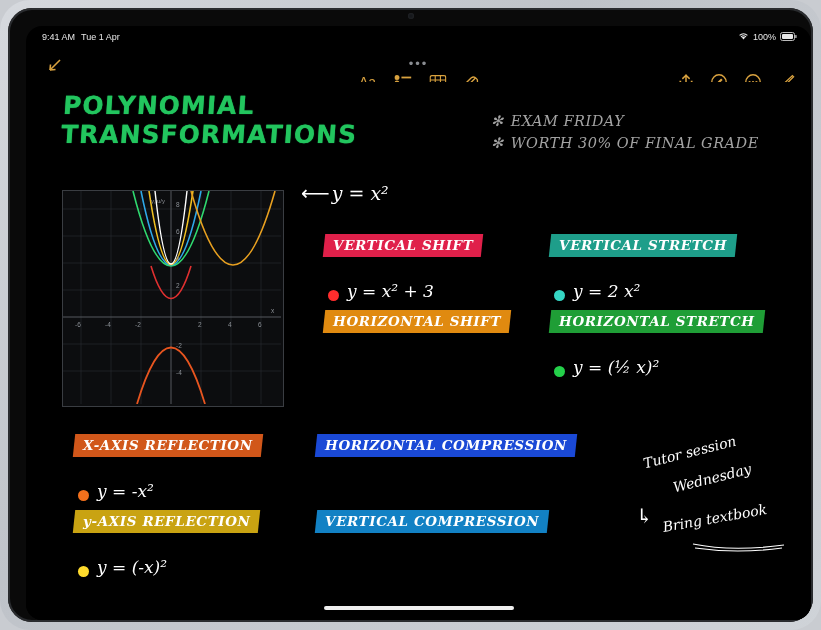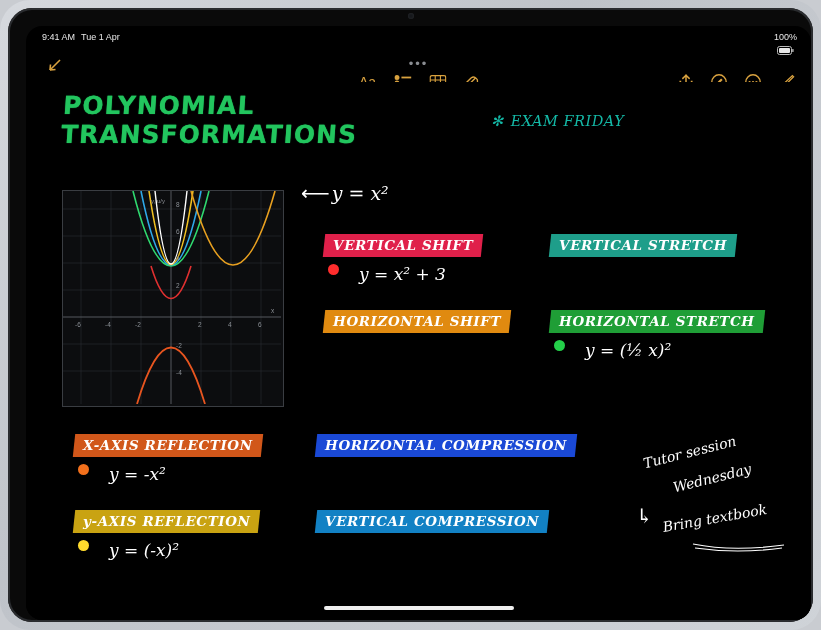--- a/index.html
+++ b/index.html
@@ -58,23 +58,22 @@
     display: flex;
     gap: 6px;
     align-items: center;
     white-space: nowrap;
   }
   #status-right {
     position: absolute;
     right: 14px;
     display: flex;
     gap: 4px;
-    align-items: center;
-    white-space: nowrap;
-    flex-direction: column;
+    align-items: flex-start;
+    white-space: nowrap;
   }
   .wifi-glyph { font-size: 9px; }
 
   #camera-dot {
     position: absolute;
     left: 50%;
     transform: translateX(-50%);
     top: 5px;
     width: 6px; height: 6px;
     border-radius: 50%;
@@ -162,21 +161,21 @@
     transform: skewX(-4deg);
     text-shadow: 0 0 1px #16a34a;
   }
   #title .l2 { display: block; }
 
   
   #exam-note {
     position: absolute;
     left: 465px;
     top: 28px;
-    color: #14b8a6;
+    color: #a3a3a3;
     font-family: "DejaVu Serif", serif;
     font-style: italic;
     font-size: 14.5px;
     line-height: 1.55;
     letter-spacing: 0.5px;
     white-space: nowrap;
   }
   #exam-note .star { margin-right: 7px; }
 
   
@@ -222,24 +221,24 @@
     font-style: italic;
     font-weight: bold;
     font-size: 13.5px;
     letter-spacing: 0.6px;
     color: #ffffff;
     white-space: nowrap;
     transform: skewX(-6deg);
   }
   .hl span { display: inline-block; transform: skewX(6deg); }
   .eqrow {
-    margin-top: 7px;
-    display: flex;
-    align-items: flex-start;
-    gap: 20px;
+    margin-top: 24px;
+    display: flex;
+    align-items: flex-end;
+    gap: 8px;
     padding-left: 4px;
   }
   .dot {
     width: 11px; height: 11px;
     border-radius: 50%;
     flex: none;
   }
   .eq {
     color: #ffffff;
     font-family: "DejaVu Serif", serif;
@@ -407,20 +406,23 @@
       <div id="canvas">
 
         <div id="title">
           <span>POLYNOMIAL</span>
           <span class="l2">TRANSFORMATIONS</span>
         </div>
 
         <div id="exam-note">
           <div>
             <span class="star">✻</span><span>EXAM FRIDAY</span>
+          </div>
+          <div>
+            <span class="star">✻</span><span>WORTH 30% OF FINAL GRADE</span>
           </div>
         </div>
 
         <div id="graph">
           <svg width="218" height="213" viewBox="0 0 218 213">
             <rect x="0" y="0" width="218" height="213" fill="#0c0d0f"></rect>
             <g stroke="#26292e" stroke-width="0.7">
               <line x1="18" y1="0" x2="18" y2="213"></line>
               <line x1="48" y1="0" x2="48" y2="213"></line>
               <line x1="78" y1="0" x2="78" y2="213"></line>
@@ -470,20 +472,24 @@
         <div class="card" style="left:298px; top:152px;">
           <div class="hl" style="background:#e0204a;"><span>VERTICAL SHIFT</span></div>
           <div class="eqrow">
             <div class="dot" style="background:#ff2d2d;"></div>
             <div class="eq">y = x² + 3</div>
           </div>
         </div>
 
         <div class="card" style="left:524px; top:152px;">
           <div class="hl" style="background:#1e9e8a;"><span>VERTICAL STRETCH</span></div>
+          <div class="eqrow">
+            <div class="dot" style="background:#35d6c4;"></div>
+            <div class="eq">y = 2 x²</div>
+          </div>
         </div>
 
         <div class="card" style="left:298px; top:228px;">
           <div class="hl" style="background:#e08a10;"><span>HORIZONTAL SHIFT</span></div>
         </div>
 
         <div class="card" style="left:524px; top:228px;">
           <div class="hl" style="background:#1f9e36;"><span>HORIZONTAL STRETCH</span></div>
           <div class="eqrow">
             <div class="dot" style="background:#24d04a;"></div>

